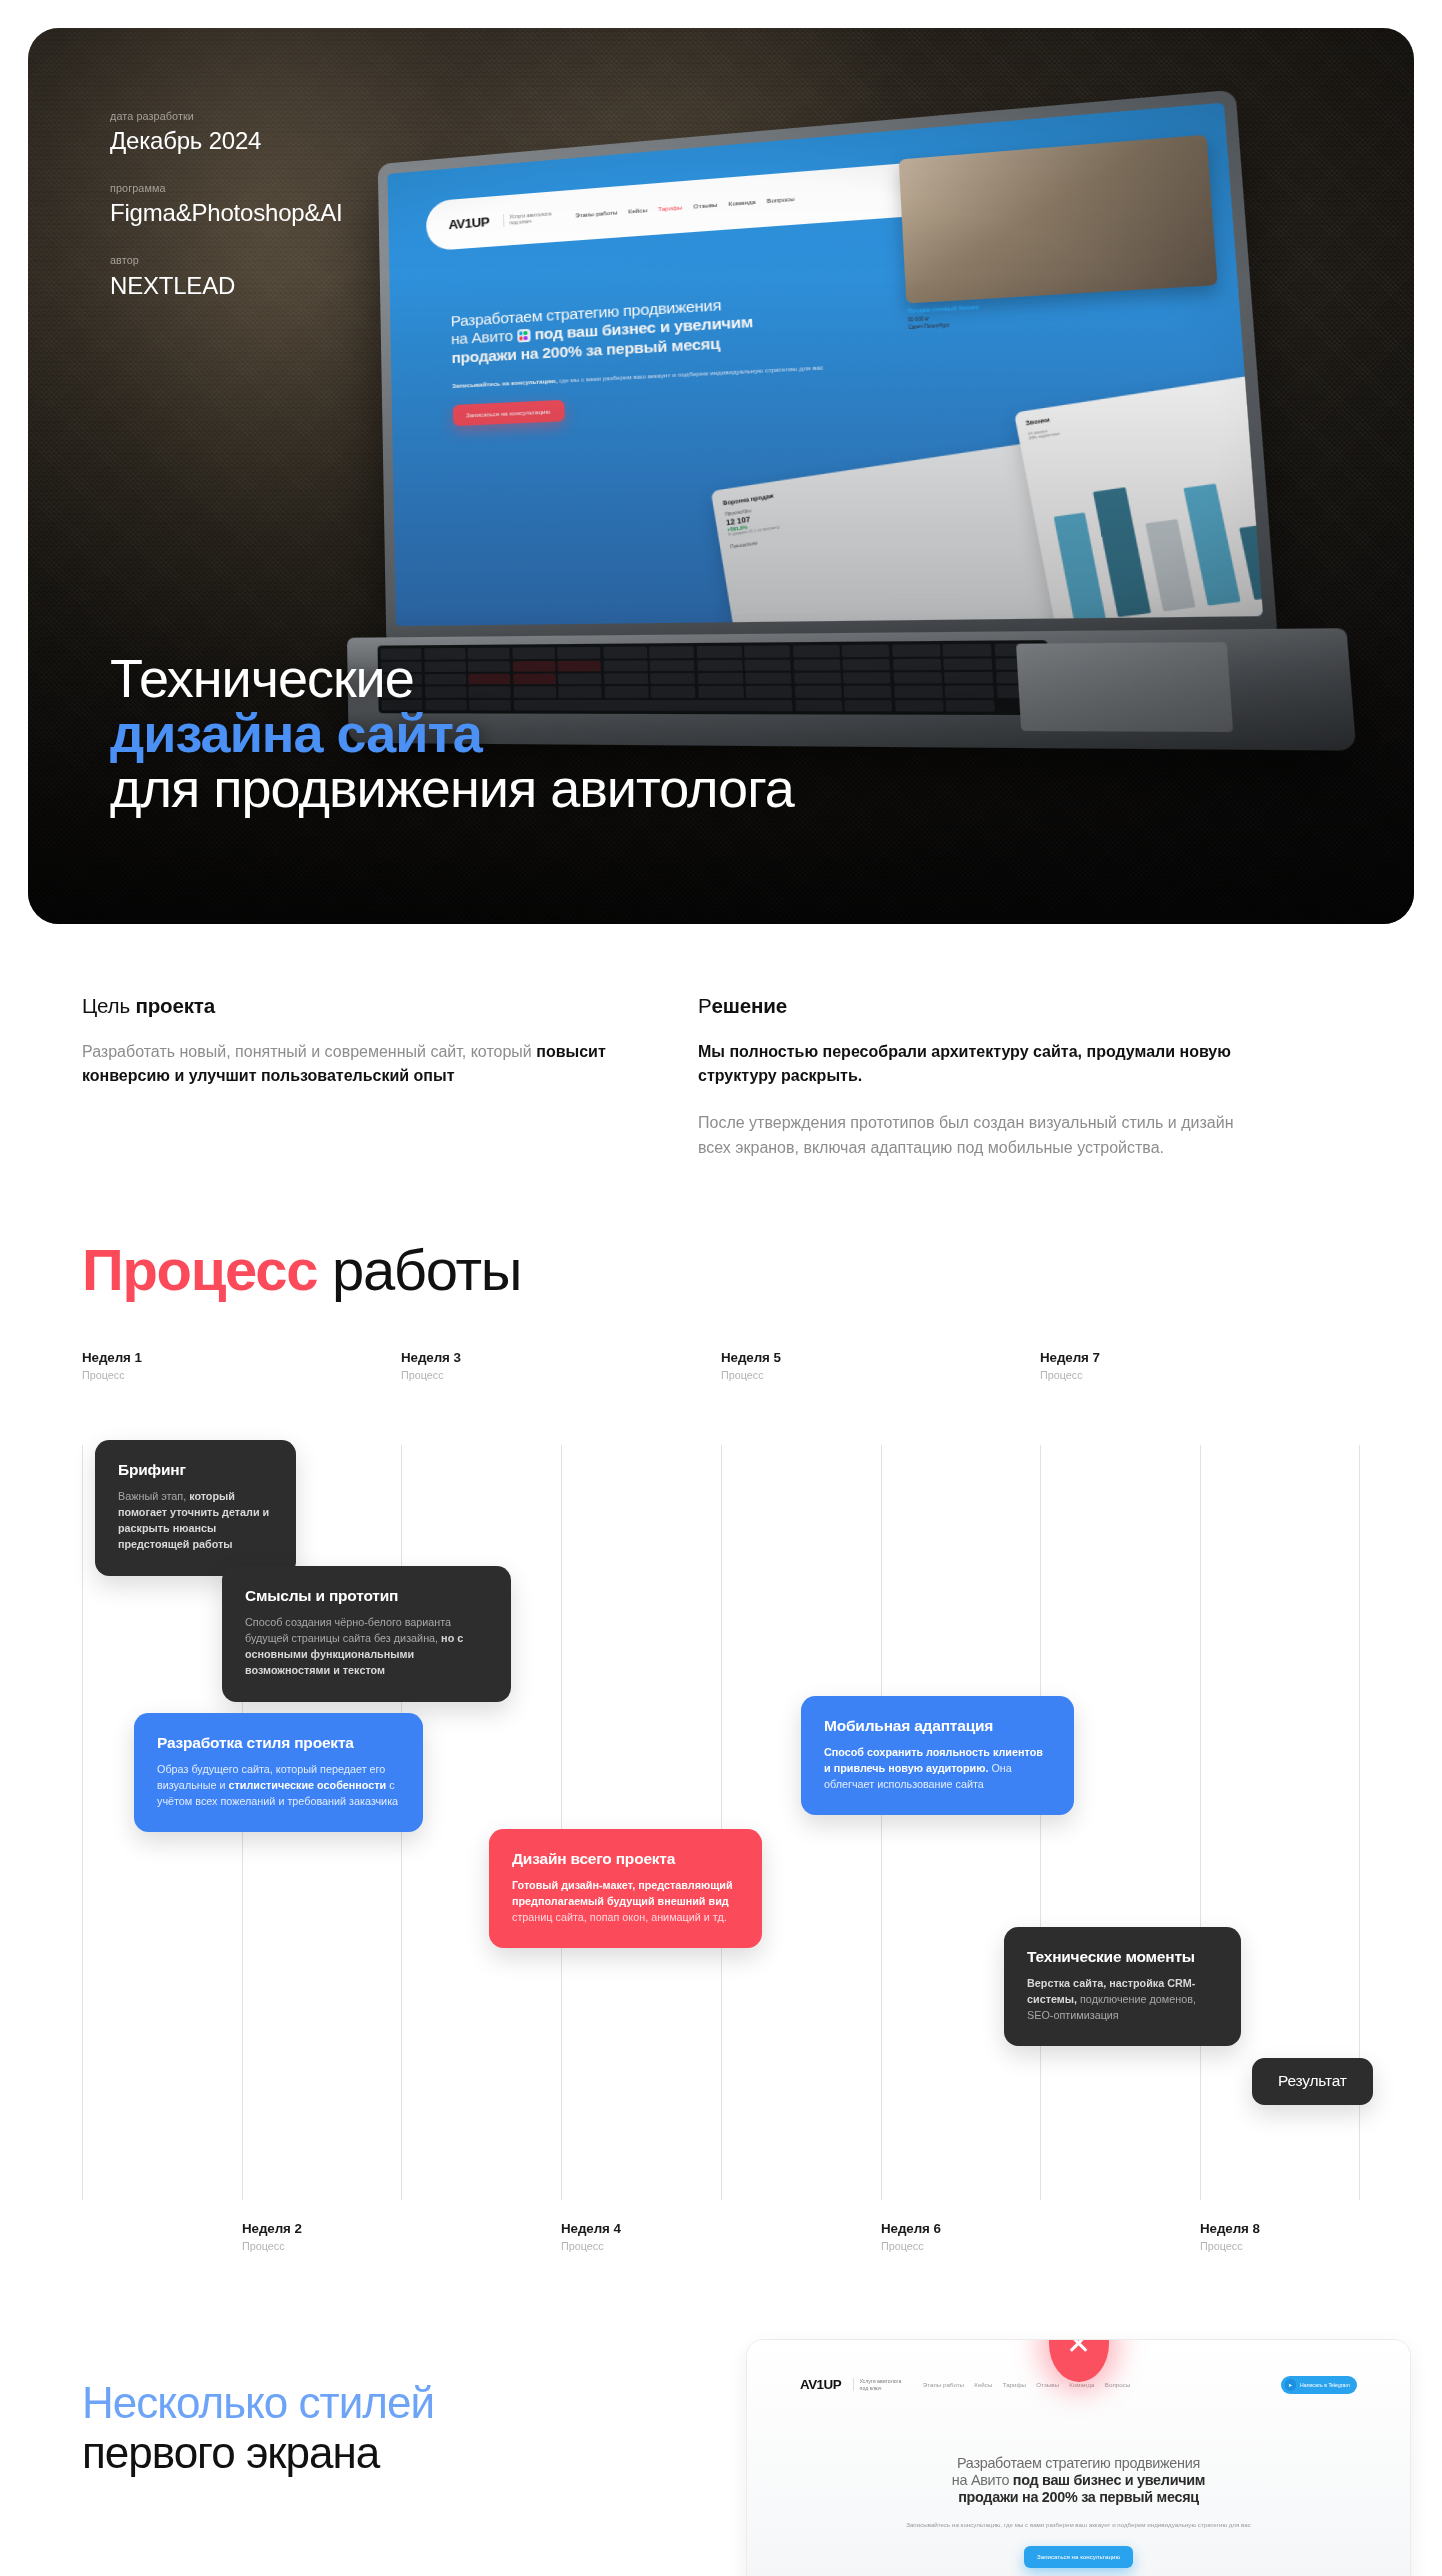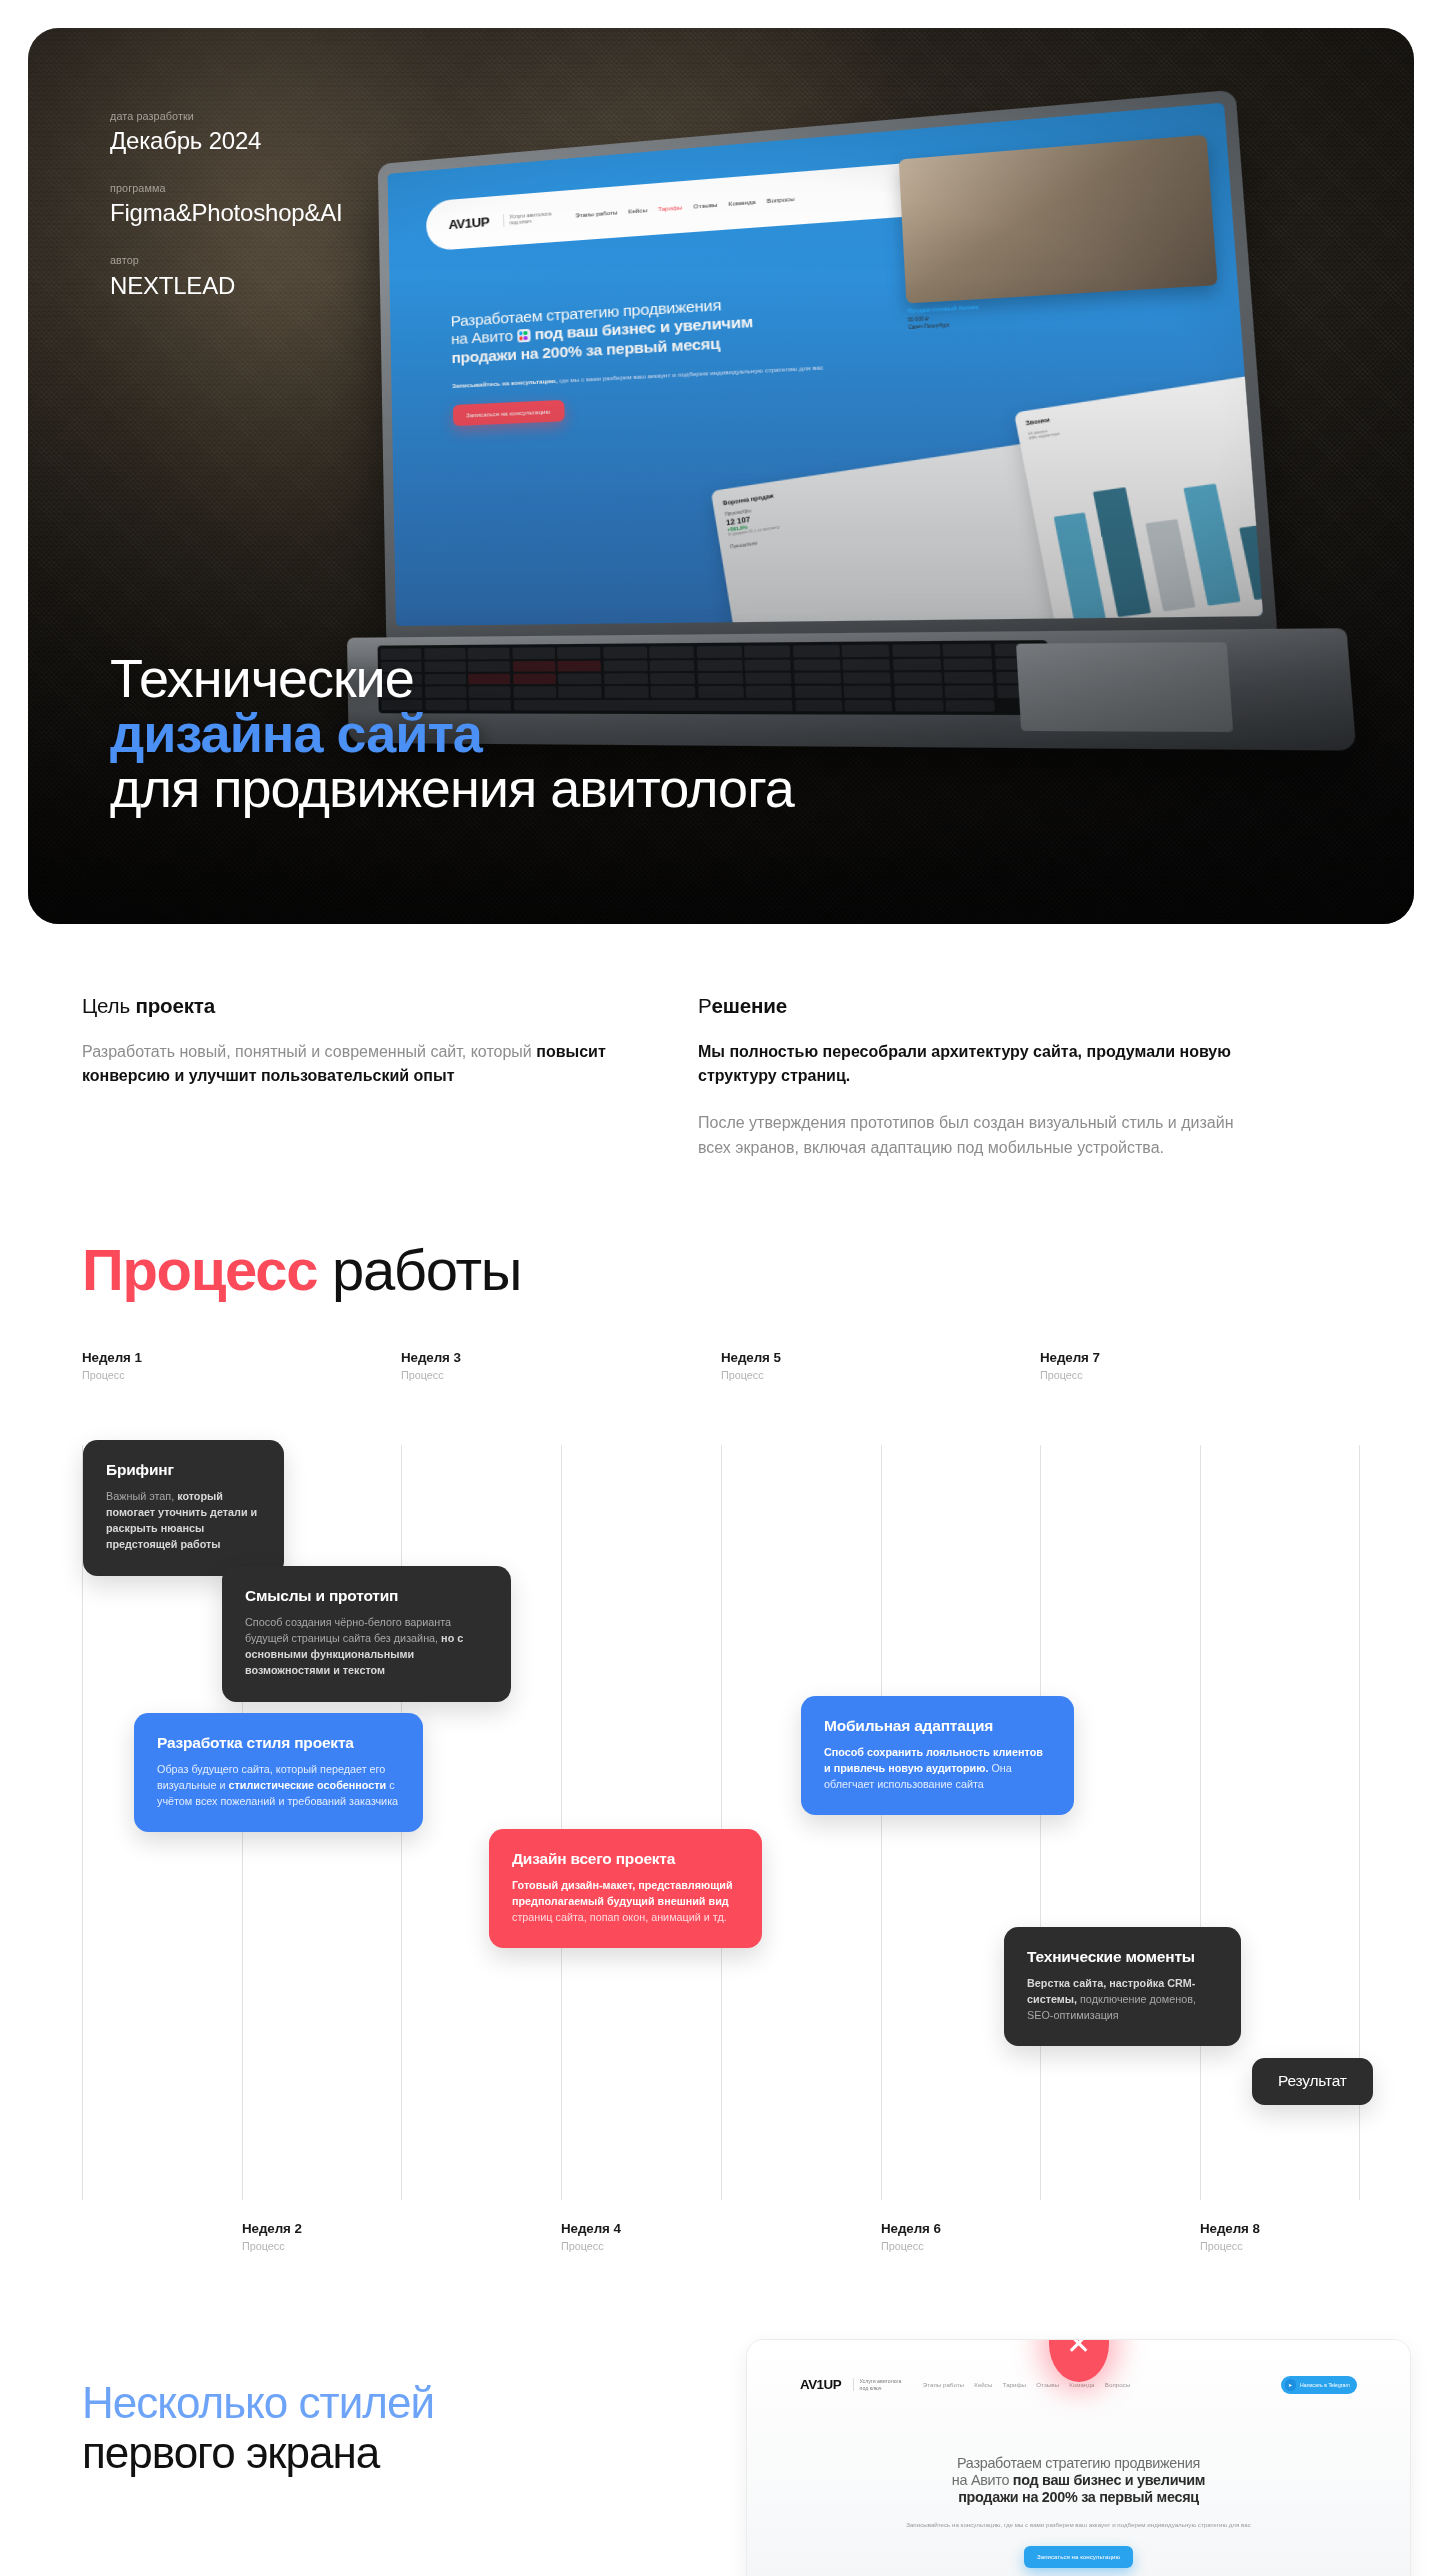--- a/index.html
+++ b/index.html
@@ -407,21 +407,21 @@
     </h1>
   </section>
 
   <section class="two-col">
     <div class="col">
       <h3><span>Цель </span><b>проекта</b></h3>
       <p><span>Разработать новый, понятный и современный сайт, который </span><b>повысит конверсию и улучшит пользовательский опыт</b></p>
     </div>
     <div class="col">
       <h3><span>Р</span><b>ешение</b></h3>
-      <p class="dark">Мы полностью пересобрали архитектуру сайта, продумали новую структуру страниц.</p>
+      <p class="dark">Мы полностью пересобрали архитектуру сайта, продумали новую структуру раскрыть.</p>
       <p>После утверждения прототипов был создан визуальный стиль и дизайн всех экранов, включая адаптацию под мобильные устройства.</p>
     </div>
   </section>
 
   <h2 class="proc-head">
     <span class="red">Процесс</span><span class="blk"> работы</span>
   </h2>
 
   <div class="timeline">
     <div class="grid-lines">
@@ -463,21 +463,21 @@
     </div>
     <div class="wk bot" style="left:799px">
       <div class="n">Неделя 6</div>
       <div class="s">Процесс</div>
     </div>
     <div class="wk bot" style="left:1118px">
       <div class="n">Неделя 8</div>
       <div class="s">Процесс</div>
     </div>
 
-    <div class="card dark" style="left:1px;top:90px;width:201px;">
+    <div class="card dark" style="left:13px;top:90px;width:201px;">
       <h4>Брифинг</h4>
       <p><span>Важный этап, </span><b>который помогает уточнить детали и раскрыть нюансы предстоящей работы</b></p>
     </div>
 
     <div class="card dark" style="left:140px;top:216px;width:289px;">
       <h4>Смыслы и прототип</h4>
       <p><span>Способ создания чёрно-белого варианта будущей страницы сайта без дизайна, </span><b>но с основными функциональными возможностями и текстом</b></p>
     </div>
 
     <div class="card blue" style="left:52px;top:363px;width:289px;">

